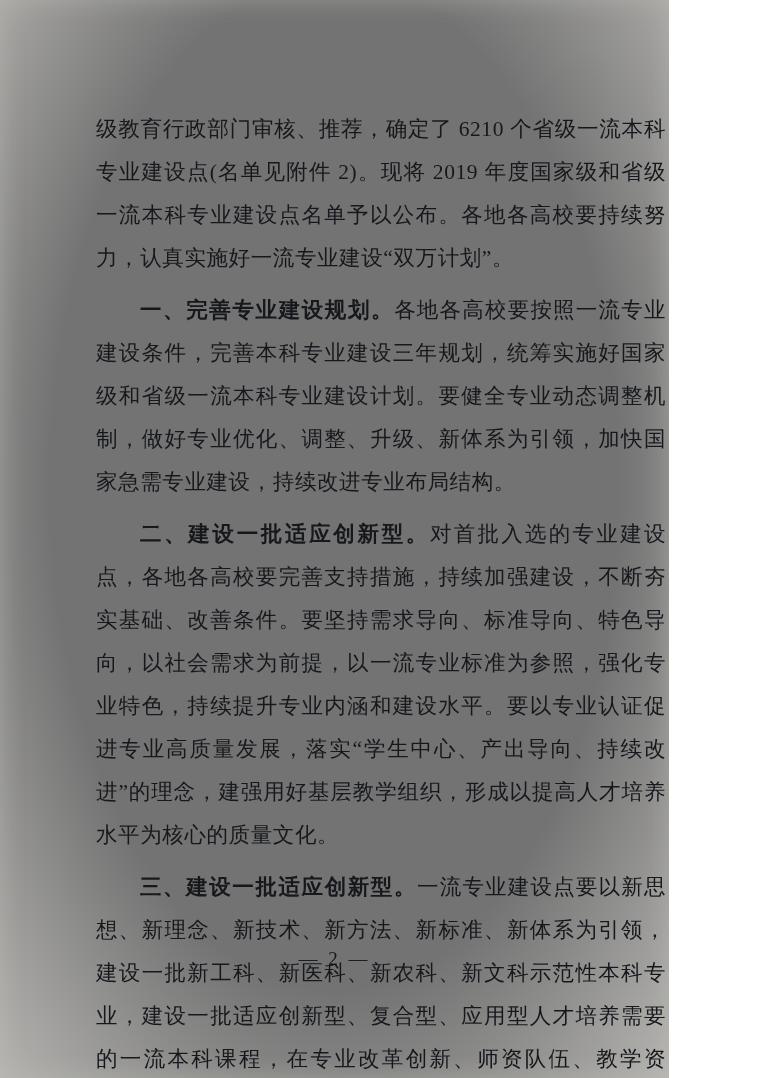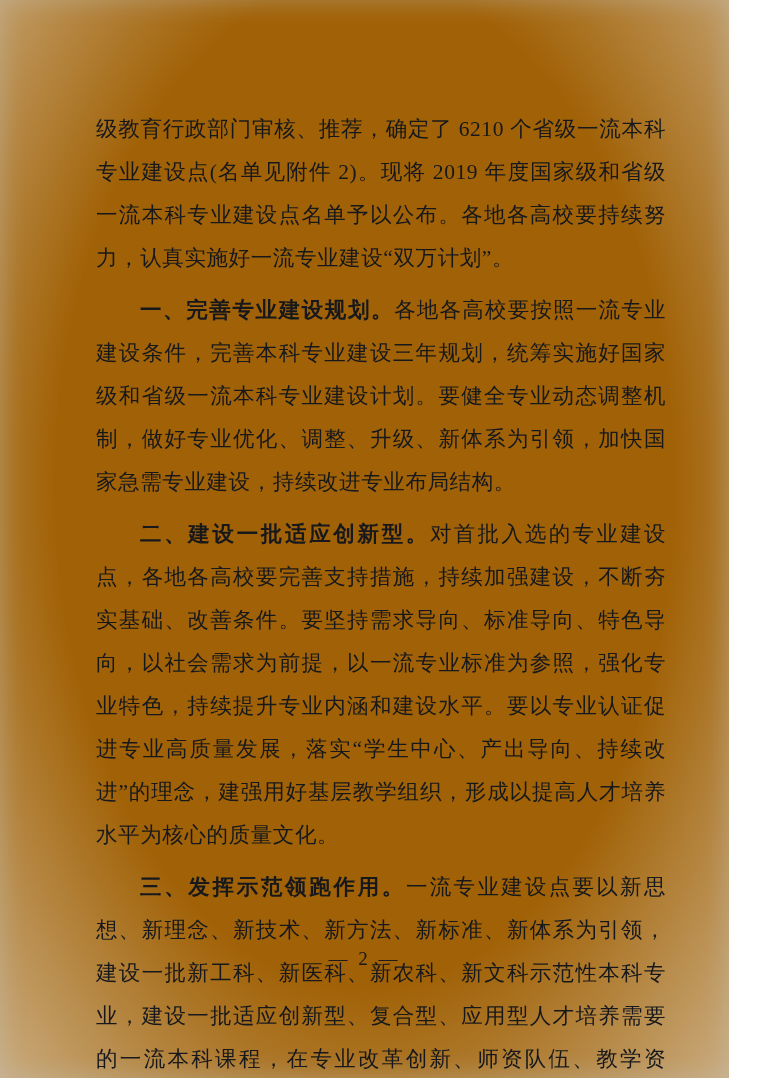--- a/index.html
+++ b/index.html
@@ -8,23 +8,23 @@
     background: #ffffff;
   }
   body {
     width: 765px;
     height: 1078px;
     overflow: hidden;
     font-family: "Liberation Serif", "DejaVu Serif", serif;
   }
   .page {
     position: relative;
-    width: 729px;
+    width: 669px;
     height: 1078px;
-    background: #a16207;
+    background: #737373;
     box-sizing: border-box;
   }
   .scan-tint {
     position: absolute;
     inset: 0;
     background:
       radial-gradient(ellipse at 50% 45%, rgba(255,255,255,0) 60%, rgba(236,234,228,0.55) 100%);
     pointer-events: none;
   }
   .edge-shadow {
@@ -85,19 +85,19 @@
 
     <p class="para indent">
       <span class="hd">一、完善专业建设规划。</span><span>各地各高校要按照一流专业建设条件，完善本科专业建设三年规划，统筹实施好国家级和省级一流本科专业建设计划。要健全专业动态调整机制，做好专业优化、调整、升级、新体系为引领，加快国家急需专业建设，持续改进专业布局结构。</span>
     </p>
 
     <p class="para indent">
       <span class="hd">二、建设一批适应创新型。</span><span>对首批入选的专业建设点，各地各高校要完善支持措施，持续加强建设，不断夯实基础、改善条件。要坚持需求导向、标准导向、特色导向，以社会需求为前提，以一流专业标准为参照，强化专业特色，持续提升专业内涵和建设水平。要以专业认证促进专业高质量发展，落实“学生中心、产出导向、持续改进”的理念，建强用好基层教学组织，形成以提高人才培养水平为核心的质量文化。</span>
     </p>
 
     <p class="para indent">
-      <span class="hd">三、发挥示范领跑作用。</span><span>一流专业建设点要以新思想、新理念、新技术、新方法、新标准、新体系为引领，建设一批新工科、新医科、新农科、新文科示范性本科专业，建设一批适应创新型、复合型、应用型人才培养需要的一流本科课程，在专业改革创新、师资队伍、教学资源、质量保障体系等各方面发挥示范辐射作用。</span>
+      <span class="hd">三、建设一批适应创新型。</span><span>一流专业建设点要以新思想、新理念、新技术、新方法、新标准、新体系为引领，建设一批新工科、新医科、新农科、新文科示范性本科专业，建设一批适应创新型、复合型、应用型人才培养需要的一流本科课程，在专业改革创新、师资队伍、教学资源、质量保障体系等各方面发挥示范辐射作用。</span>
     </p>
 
   </div>
 
   <div class="footer">— 2 —</div>
 </div>
 
 </body></html>

